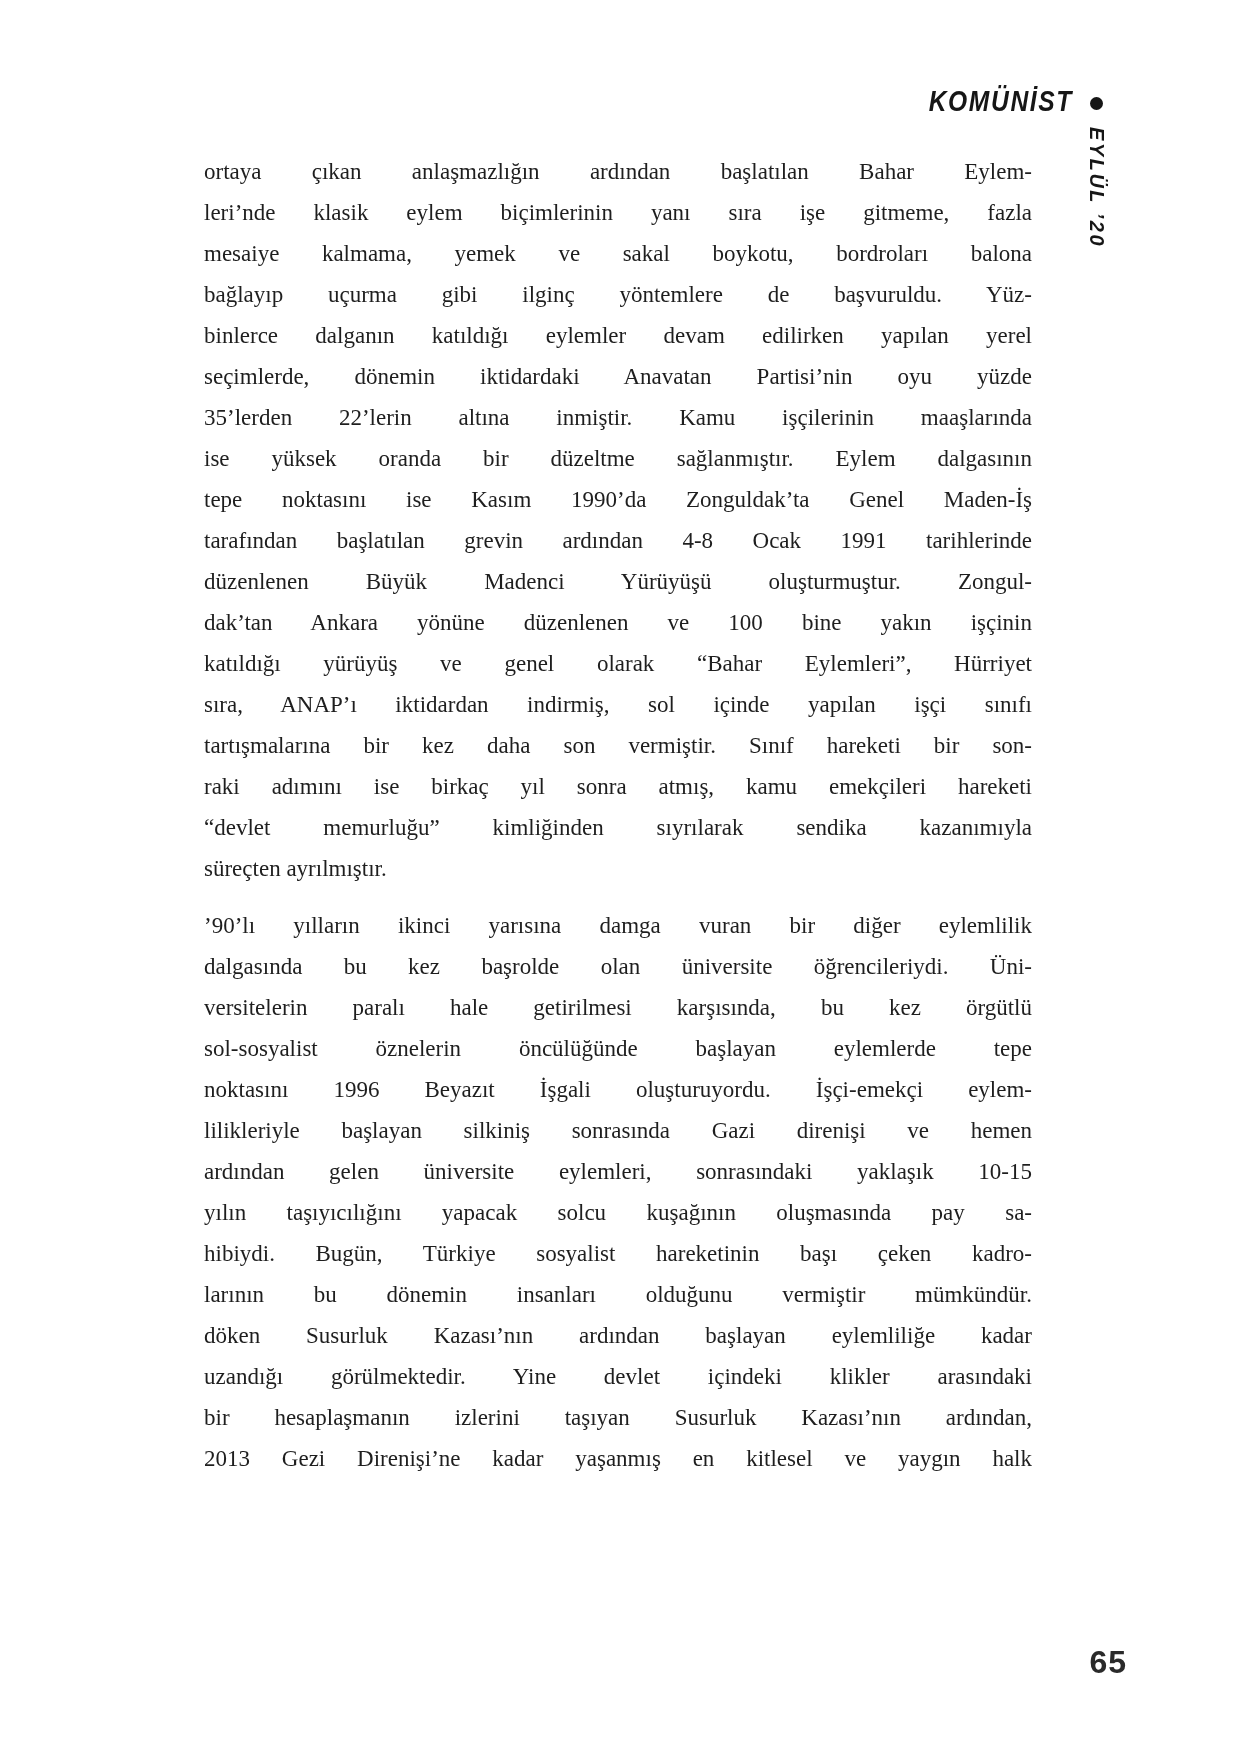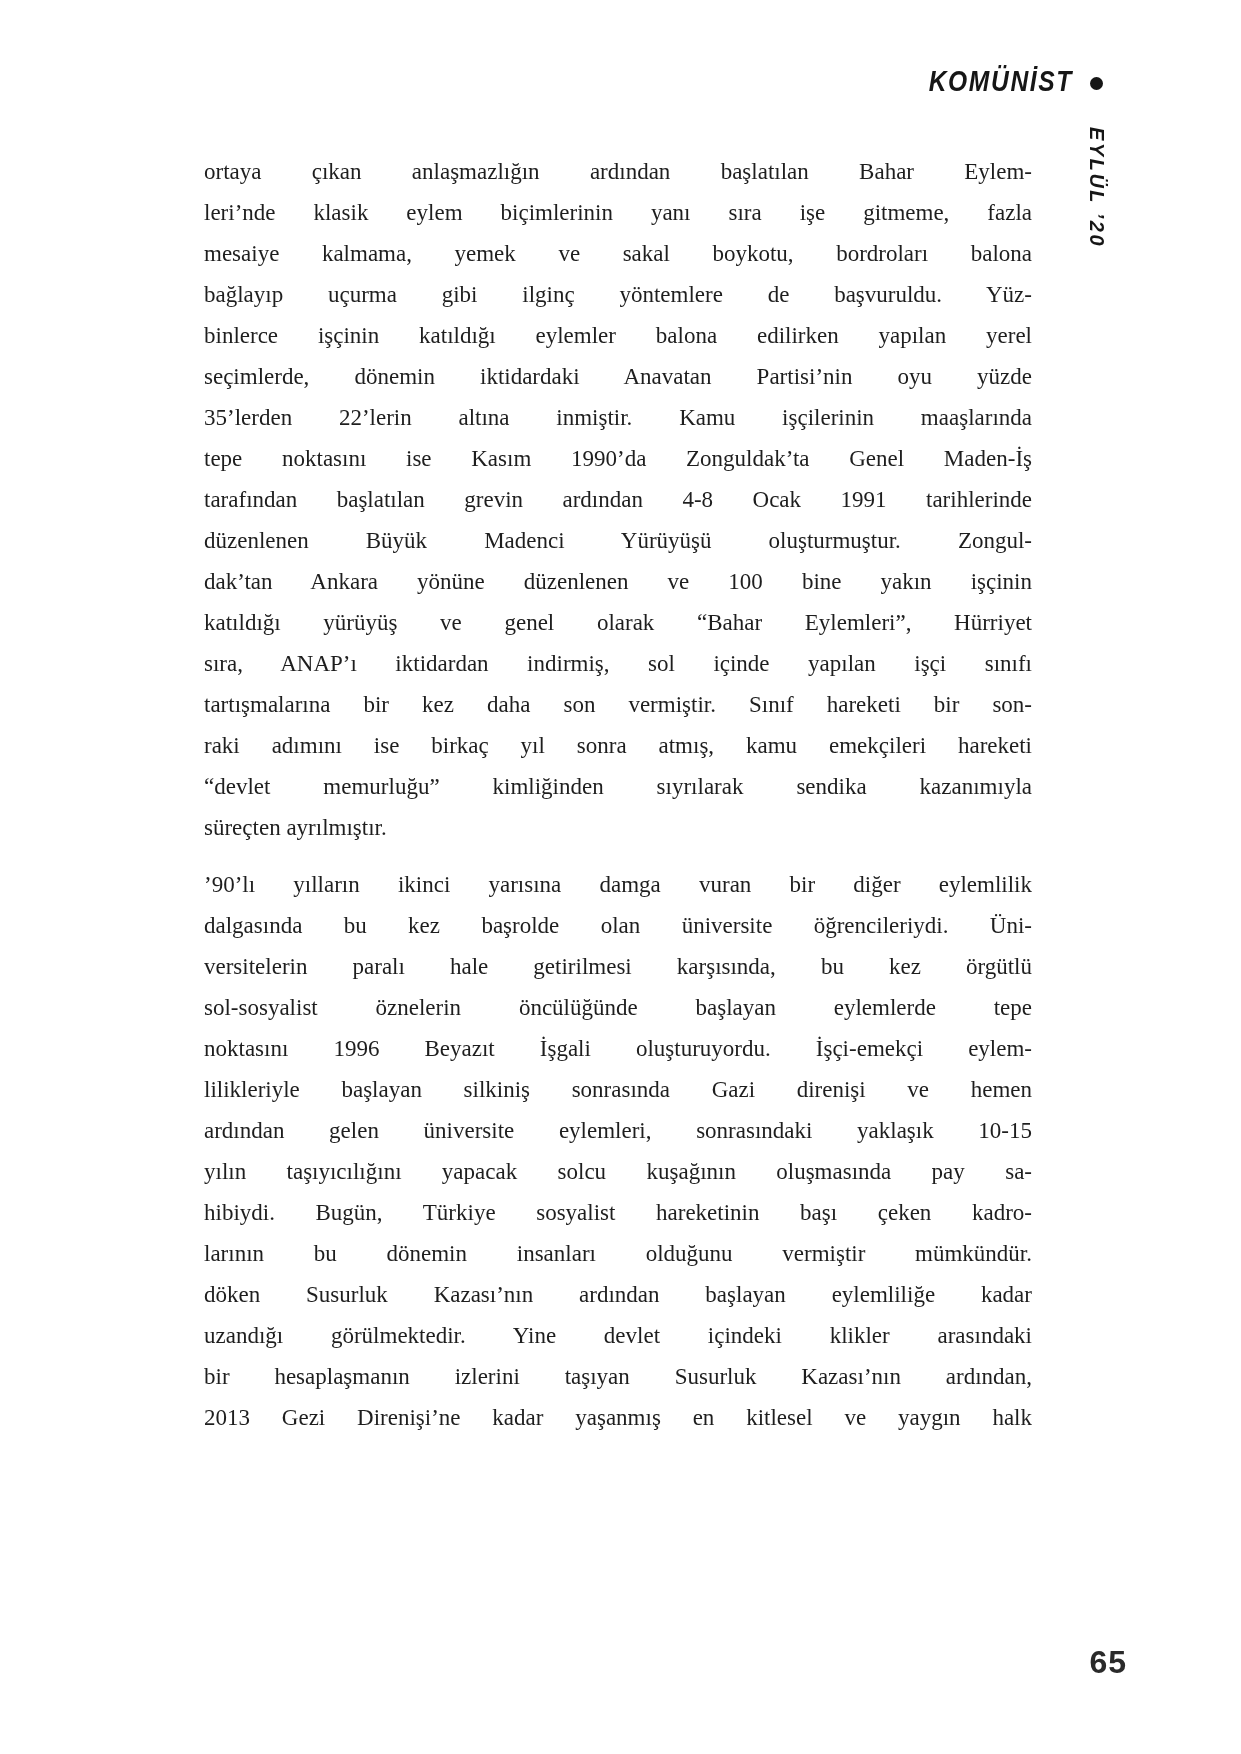--- a/index.html
+++ b/index.html
@@ -8,21 +8,21 @@
     width: 1241px;
     height: 1754px;
     background: #ffffff;
     overflow: hidden;
     font-family: "Liberation Serif", serif;
     margin: 0 auto;
   }
   
   .header {
     position: absolute;
-    top: 64px;
+    top: 84px;
     right: 138px;
     display: flex;
     align-items: center;
     color: #161616;
   }
   .magazine-title {
     font-family: "Liberation Sans", sans-serif;
     font-style: italic;
     font-weight: bold;
     font-size: 30px;
@@ -96,23 +96,24 @@
   </div>
 
   <div class="issue-vertical">EYLÜL ’20</div>
 
   <div class="body-text">
       <div class="paragraph">
         <div class="line">ortaya çıkan anlaşmazlığın ardından başlatılan Bahar Eylem-</div>
         <div class="line">leri’nde klasik eylem biçimlerinin yanı sıra işe gitmeme, fazla</div>
         <div class="line">mesaiye kalmama, yemek ve sakal boykotu, bordroları balona</div>
         <div class="line">bağlayıp uçurma gibi ilginç yöntemlere de başvuruldu. Yüz-</div>
-        <div class="line">binlerce işçinin katıldığı eylemler balona edilirken yapılan yerel</div>
+        <div class="line">binlerce dalganın katıldığı eylemler devam edilirken yapılan yerel</div>
         <div class="line">seçimlerde, dönemin iktidardaki Anavatan Partisi’nin oyu yüzde</div>
         <div class="line">35’lerden 22’lerin altına inmiştir. Kamu işçilerinin maaşlarında</div>
+        <div class="line">ise yüksek oranda bir düzeltme sağlanmıştır. Eylem dalgasının</div>
         <div class="line">tepe noktasını ise Kasım 1990’da Zonguldak’ta Genel Maden-İş</div>
         <div class="line">tarafından başlatılan grevin ardından 4-8 Ocak 1991 tarihlerinde</div>
         <div class="line">düzenlenen Büyük Madenci Yürüyüşü oluşturmuştur. Zongul-</div>
         <div class="line">dak’tan Ankara yönüne düzenlenen ve 100 bine yakın işçinin</div>
         <div class="line">katıldığı yürüyüş ve genel olarak “Bahar Eylemleri”, Hürriyet</div>
         <div class="line">sıra, ANAP’ı iktidardan indirmiş, sol içinde yapılan işçi sınıfı</div>
         <div class="line">tartışmalarına bir kez daha son vermiştir. Sınıf hareketi bir son-</div>
         <div class="line">raki adımını ise birkaç yıl sonra atmış, kamu emekçileri hareketi</div>
         <div class="line">“devlet memurluğu” kimliğinden sıyrılarak sendika kazanımıyla</div>
         <div class="line last">süreçten ayrılmıştır.</div>

